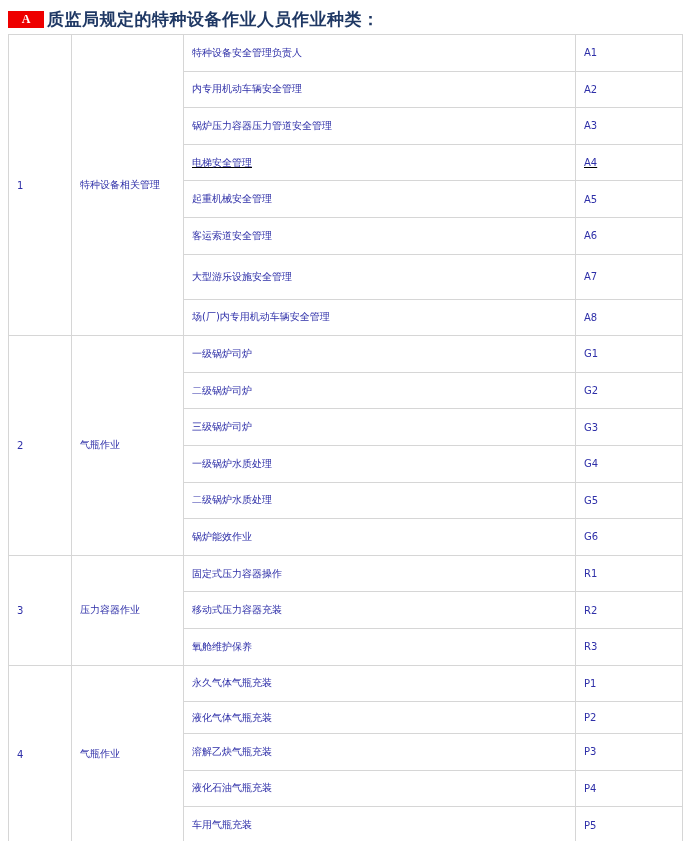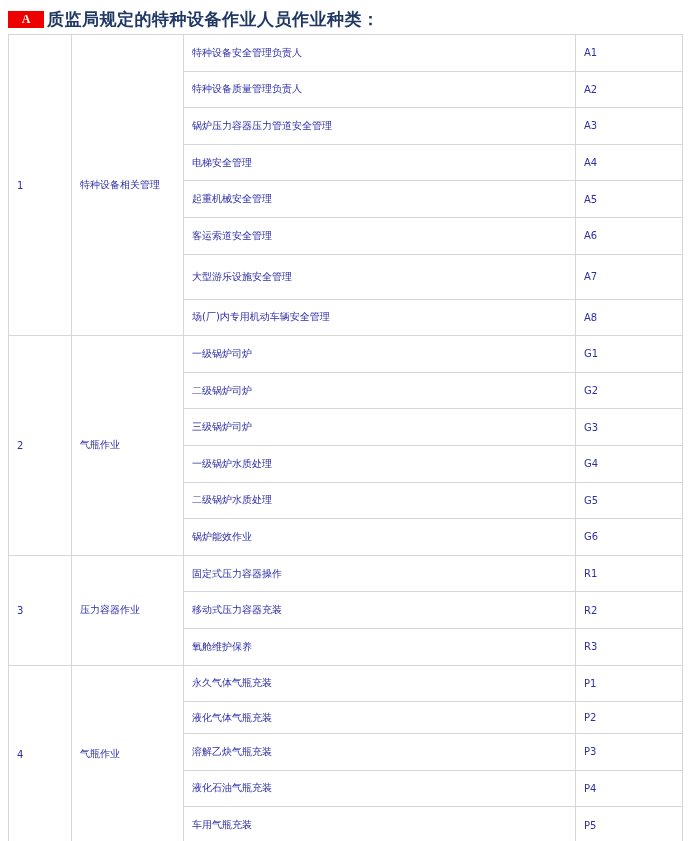--- a/index.html
+++ b/index.html
@@ -88,28 +88,28 @@
     <col style="width:107px">
   </colgroup>
   <tbody>
       <tr style="height: 36.6px;">
         <td class="no-cell" rowspan="8">1</td>
         <td class="cat-cell" rowspan="8">特种设备相关管理</td>
         <td class="item-cell">特种设备安全管理负责人</td>
         <td class="code-cell">A1</td>
       </tr>
       <tr style="height: 36.6px;">
-        <td class="item-cell">特种设备质量管理负责人</td>
+        <td class="item-cell">内专用机动车辆安全管理</td>
         <td class="code-cell">A2</td>
       </tr>
       <tr style="height: 36.6px;">
         <td class="item-cell">锅炉压力容器压力管道安全管理</td>
         <td class="code-cell">A3</td>
       </tr>
-      <tr style="height: 36.6px;">
+      <tr style="height: 36.6px; text-decoration: underline;">
         <td class="item-cell">电梯安全管理</td>
         <td class="code-cell">A4</td>
       </tr>
       <tr style="height: 36.6px;">
         <td class="item-cell">起重机械安全管理</td>
         <td class="code-cell">A5</td>
       </tr>
       <tr style="height: 36.6px; margin-left: 35px;">
         <td class="item-cell">客运索道安全管理</td>
         <td class="code-cell">A6</td>

